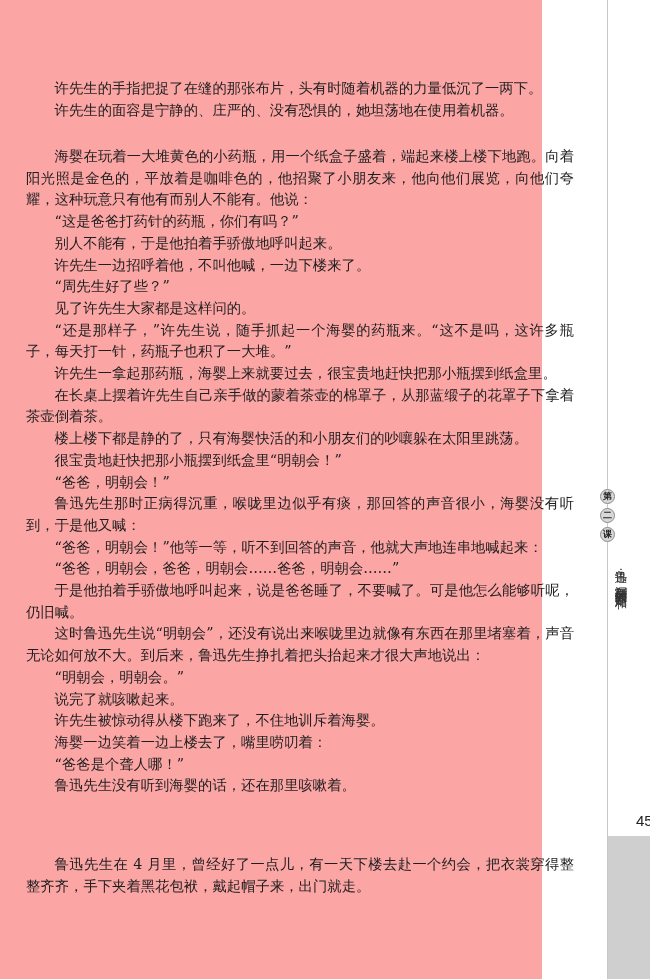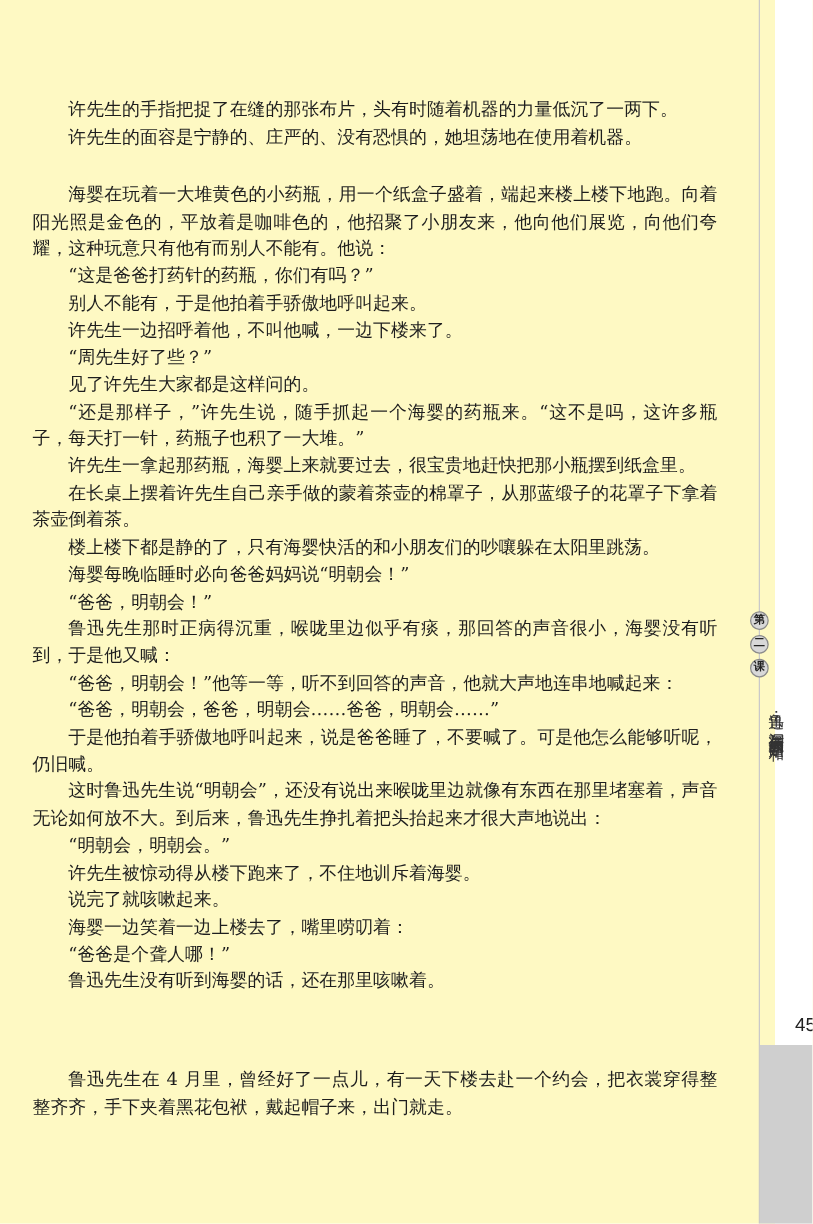--- a/index.html
+++ b/index.html
@@ -11,22 +11,22 @@
       width: 650px;
       height: 979px;
       position: relative;
       overflow: hidden;
       font-family: "DejaVu Serif", "Liberation Serif", serif;
       color: #1e1e1e;
     }
     .page {
       position: absolute;
       left: 0; top: 0;
-      width: 620px; height: 979px;
-      background: #fef9c3;
+      width: 542px; height: 979px;
+      background: #fca5a5;
     }
     .body-text {
       position: absolute;
       left: 26px;
       width: 548px;
       font-size: 14.3px;
       line-height: 21.7px;
       letter-spacing: 0.05px;
       text-align: justify;
       text-justify: inter-character;
@@ -110,30 +110,30 @@
     <p>海婴在玩着一大堆黄色的小药瓶，用一个纸盒子盛着，端起来楼上楼下地跑。向着阳光照是金色的，平放着是咖啡色的，他招聚了小朋友来，他向他们展览，向他们夸耀，这种玩意只有他有而别人不能有。他说：</p>
     <p>“这是爸爸打药针的药瓶，你们有吗？”</p>
     <p>别人不能有，于是他拍着手骄傲地呼叫起来。</p>
     <p>许先生一边招呼着他，不叫他喊，一边下楼来了。</p>
     <p>“周先生好了些？”</p>
     <p>见了许先生大家都是这样问的。</p>
     <p>“还是那样子，”许先生说，随手抓起一个海婴的药瓶来。“这不是吗，这许多瓶子，每天打一针，药瓶子也积了一大堆。”</p>
     <p>许先生一拿起那药瓶，海婴上来就要过去，很宝贵地赶快把那小瓶摆到纸盒里。</p>
     <p>在长桌上摆着许先生自己亲手做的蒙着茶壶的棉罩子，从那蓝缎子的花罩子下拿着茶壶倒着茶。</p>
     <p>楼上楼下都是静的了，只有海婴快活的和小朋友们的吵嚷躲在太阳里跳荡。</p>
-    <p>海婴每晚临睡时必向爸爸妈妈说“明朝会！”</p>
+    <p>很宝贵地赶快把那小瓶摆到纸盒里“明朝会！”</p>
     <p>“爸爸，明朝会！”</p>
     <p>鲁迅先生那时正病得沉重，喉咙里边似乎有痰，那回答的声音很小，海婴没有听到，于是他又喊：</p>
     <p>“爸爸，明朝会！”他等一等，听不到回答的声音，他就大声地连串地喊起来：</p>
     <p>“爸爸，明朝会，爸爸，明朝会……爸爸，明朝会……”</p>
     <p>于是他拍着手骄傲地呼叫起来，说是爸爸睡了，不要喊了。可是他怎么能够听呢，仍旧喊。</p>
     <p>这时鲁迅先生说“明朝会”，还没有说出来喉咙里边就像有东西在那里堵塞着，声音无论如何放不大。到后来，鲁迅先生挣扎着把头抬起来才很大声地说出：</p>
     <p>“明朝会，明朝会。”</p>
+    <p>说完了就咳嗽起来。</p>
     <p>许先生被惊动得从楼下跑来了，不住地训斥着海婴。</p>
-    <p>说完了就咳嗽起来。</p>
     <p>海婴一边笑着一边上楼去了，嘴里唠叨着：</p>
     <p>“爸爸是个聋人哪！”</p>
     <p>鲁迅先生没有听到海婴的话，还在那里咳嗽着。</p>
   </div>
 
   <div class="body-text block-c">
     <p>鲁迅先生在 4 月里，曾经好了一点儿，有一天下楼去赴一个约会，把衣裳穿得整整齐齐，手下夹着黑花包袱，戴起帽子来，出门就走。</p>
   </div>
 
   <div class="margin-rule"></div>

